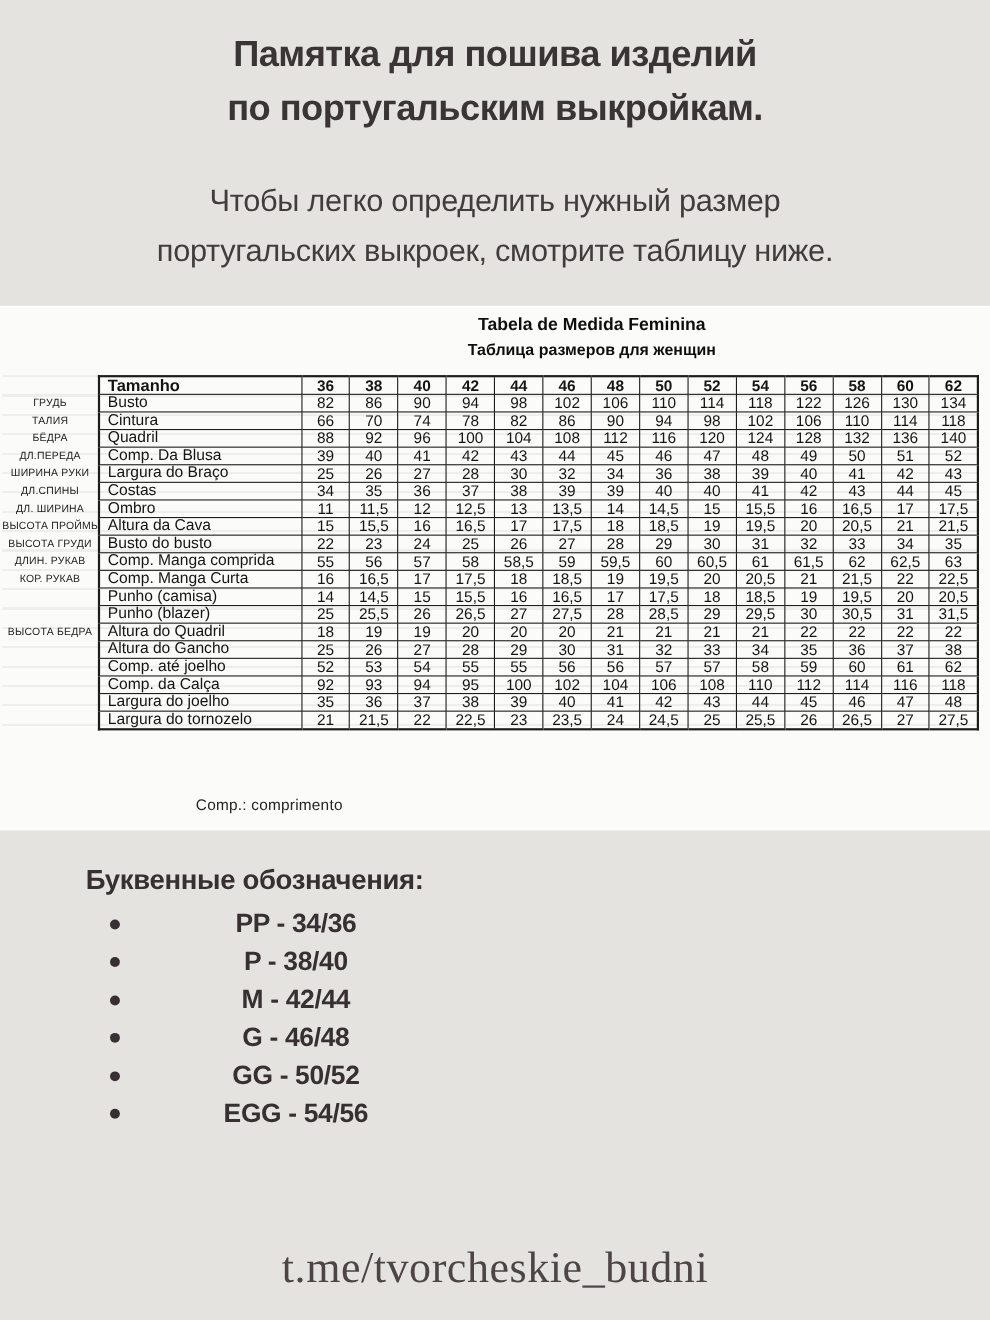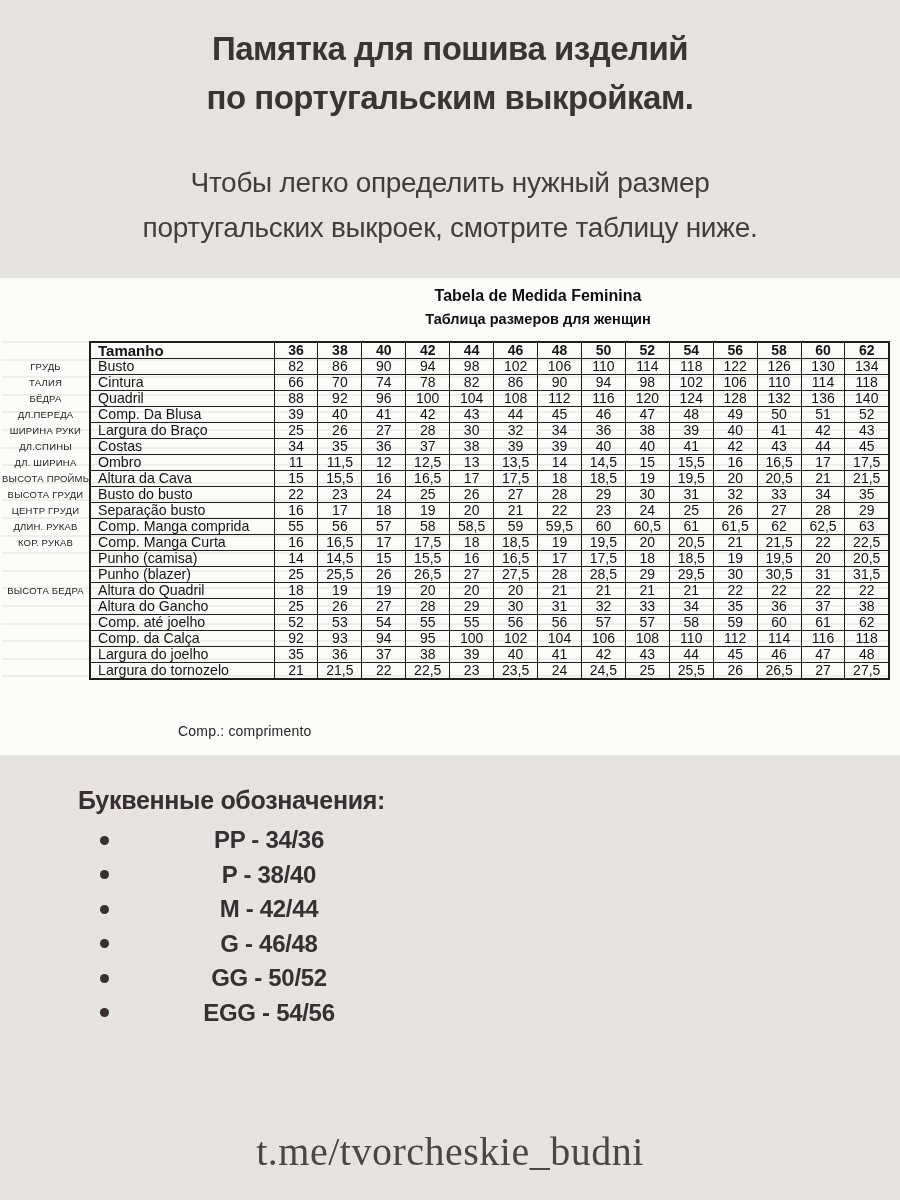--- a/index.html
+++ b/index.html
@@ -277,38 +277,20 @@
               <td class="numcell">26</td>
               <td class="numcell">27</td>
               <td class="numcell">28</td>
               <td class="numcell">29</td>
               <td class="numcell">30</td>
               <td class="numcell">31</td>
               <td class="numcell">32</td>
               <td class="numcell">33</td>
               <td class="numcell">34</td>
               <td class="numcell">35</td>
-            </tr>
-            <tr>
-              <td class="rucell">ЦЕНТР ГРУДИ</td>
-              <td class="lblcell">Separação busto</td>
-              <td class="numcell">16</td>
-              <td class="numcell">17</td>
-              <td class="numcell">18</td>
-              <td class="numcell">19</td>
-              <td class="numcell">20</td>
-              <td class="numcell">21</td>
-              <td class="numcell">22</td>
-              <td class="numcell">23</td>
-              <td class="numcell">24</td>
-              <td class="numcell">25</td>
-              <td class="numcell">26</td>
-              <td class="numcell">27</td>
-              <td class="numcell">28</td>
-              <td class="numcell">29</td>
             </tr>
             <tr>
               <td class="rucell">ДЛИН. РУКАВ</td>
               <td class="lblcell">Comp. Manga comprida</td>
               <td class="numcell">55</td>
               <td class="numcell">56</td>
               <td class="numcell">57</td>
               <td class="numcell">58</td>
               <td class="numcell">58,5</td>
               <td class="numcell">59</td>

